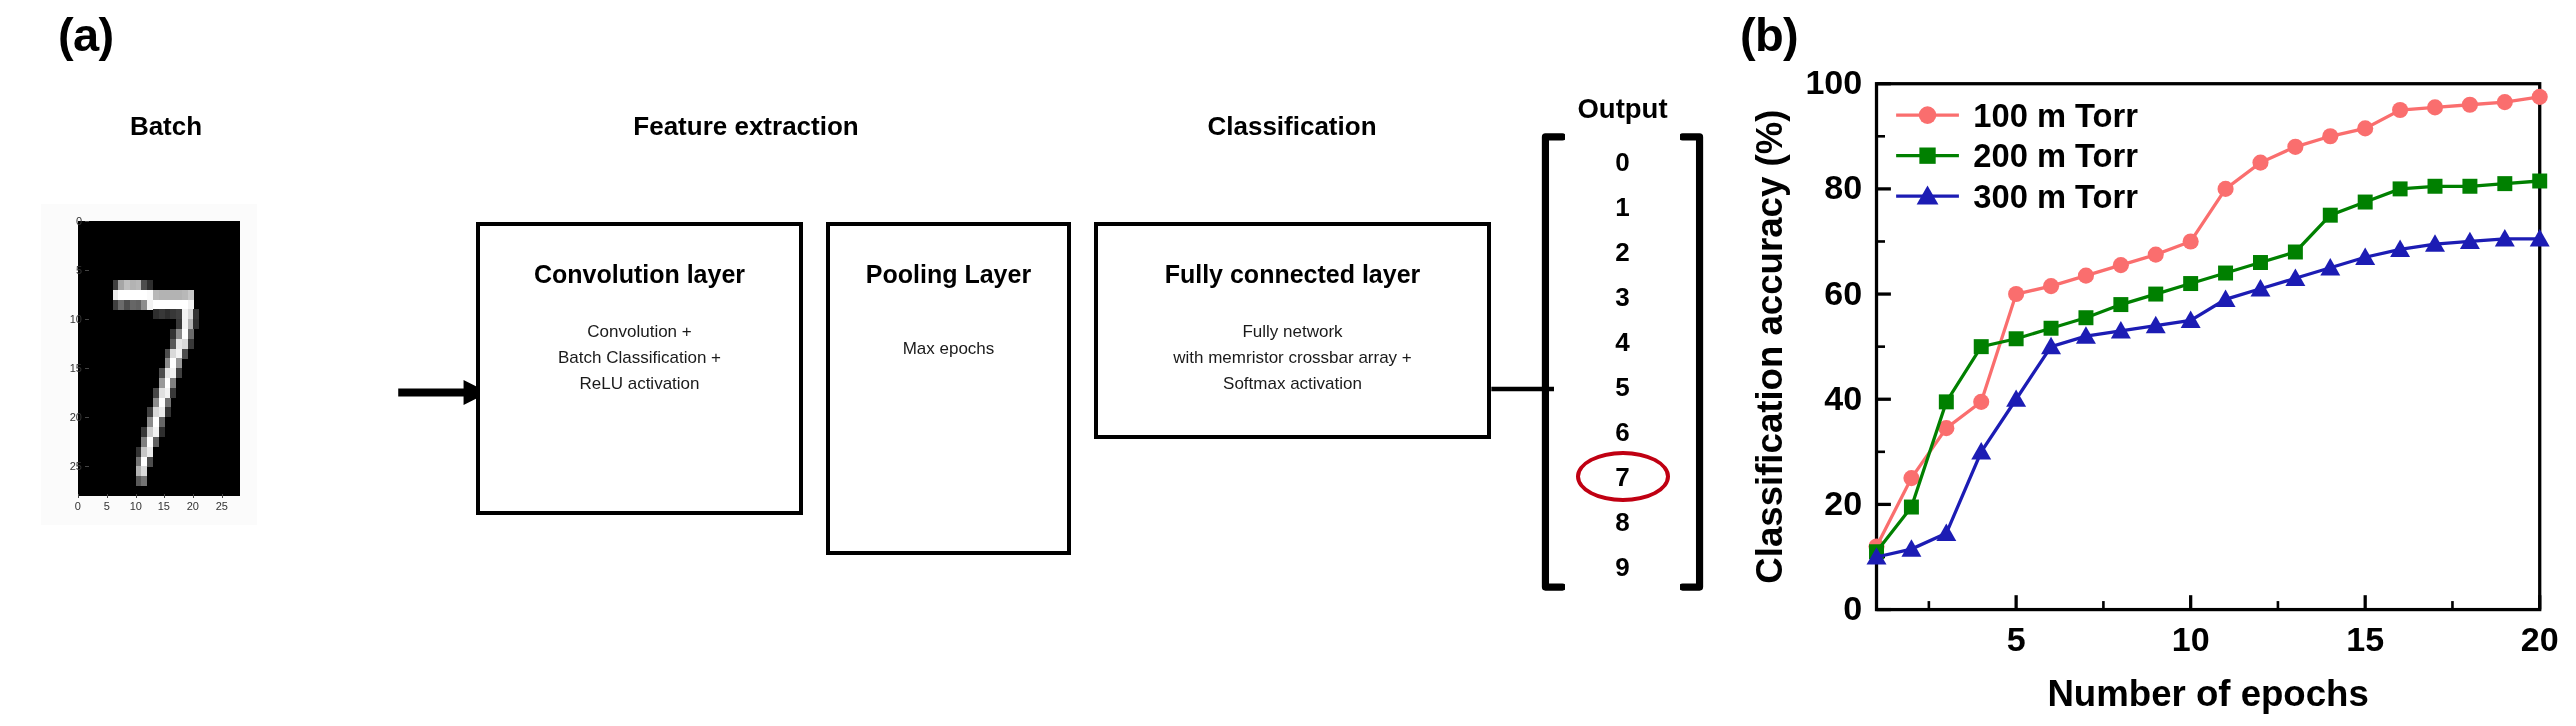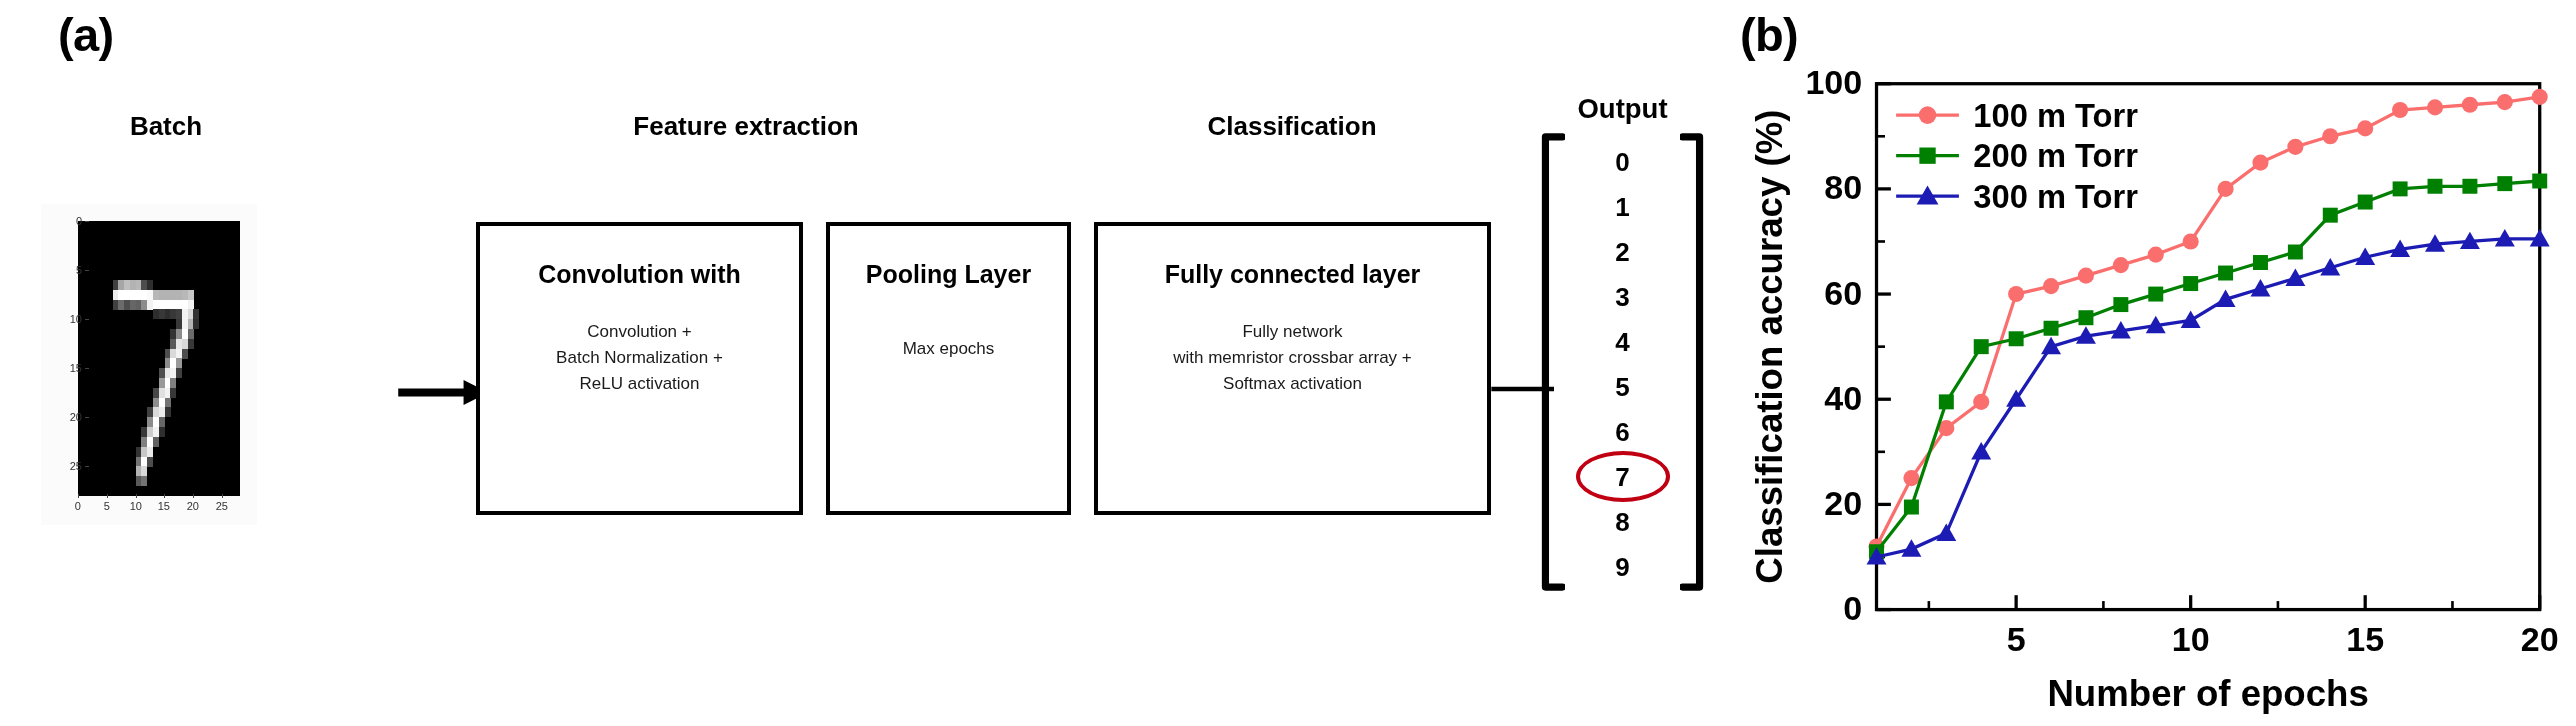--- a/index.html
+++ b/index.html
@@ -105,22 +105,22 @@
     position: absolute;
     left: 6.5px; right: 6.5px;
     top: 93px;
     text-align: center;
     font-size: 17px;
     line-height: 1.52;
     color: #1a1a1a;
   }
 
   #box-conv    { left: 476px;  top: 222px; width: 327px; height: 293px; }
-  #box-pool    { left: 826px; top: 222px; width: 245px; height: 293px; }
-  #box-fc      { left: 1094px; top: 222px; width: 397px; height: 293px; }
+  #box-pool    { left: 826px; top: 222px; width: 245px; height: 333px; }
+  #box-fc      { left: 1094px; top: 222px; width: 397px; height: 217px; }
 
   
   #out-connector { position: absolute; left: 1491px; top: 327px; width: 79px; height: 124px; }
 
   
   #output-block { position: absolute; left: 1552px; top: 98px; width: 141px; height: 517px; }
   #output-title {
     position: absolute; left: 0; right: 0; top: -5.2px;
     text-align: center; font-weight: bold; font-size: 27.5px; color: #000;
   }
@@ -287,23 +287,23 @@
 
   <svg id="flow-arrow" viewBox="0 0 150 50">
     <path d="M8 19 H108 V6 L146 25 L108 44 V31 H8 Z" fill="#000"></path>
   </svg>
 
   <div class="section-title" style="left:1122px; top:111px; width:340px;">Classification</div>
 
   <div class="section-title" style="left:576px; top:111px; width:340px;">Feature  extraction</div>
 
   <div class="stage-box" id="box-conv">
-    <div class="box-title">Convolution with</div>
+    <div class="box-title">Convolution layer</div>
     <div class="box-body" style="white-space:pre-line;">Convolution +
-Batch Normalization +
+Batch Classification +
 ReLU activation</div>
   </div>
 
   <div class="stage-box" id="box-pool">
     <div class="box-title">Pooling Layer</div>
     <div class="box-body" style="white-space:pre-line; top:110px;">Max epochs</div>
   </div>
 
   <div class="stage-box" id="box-fc">
     <div class="box-title">Fully connected layer</div>

